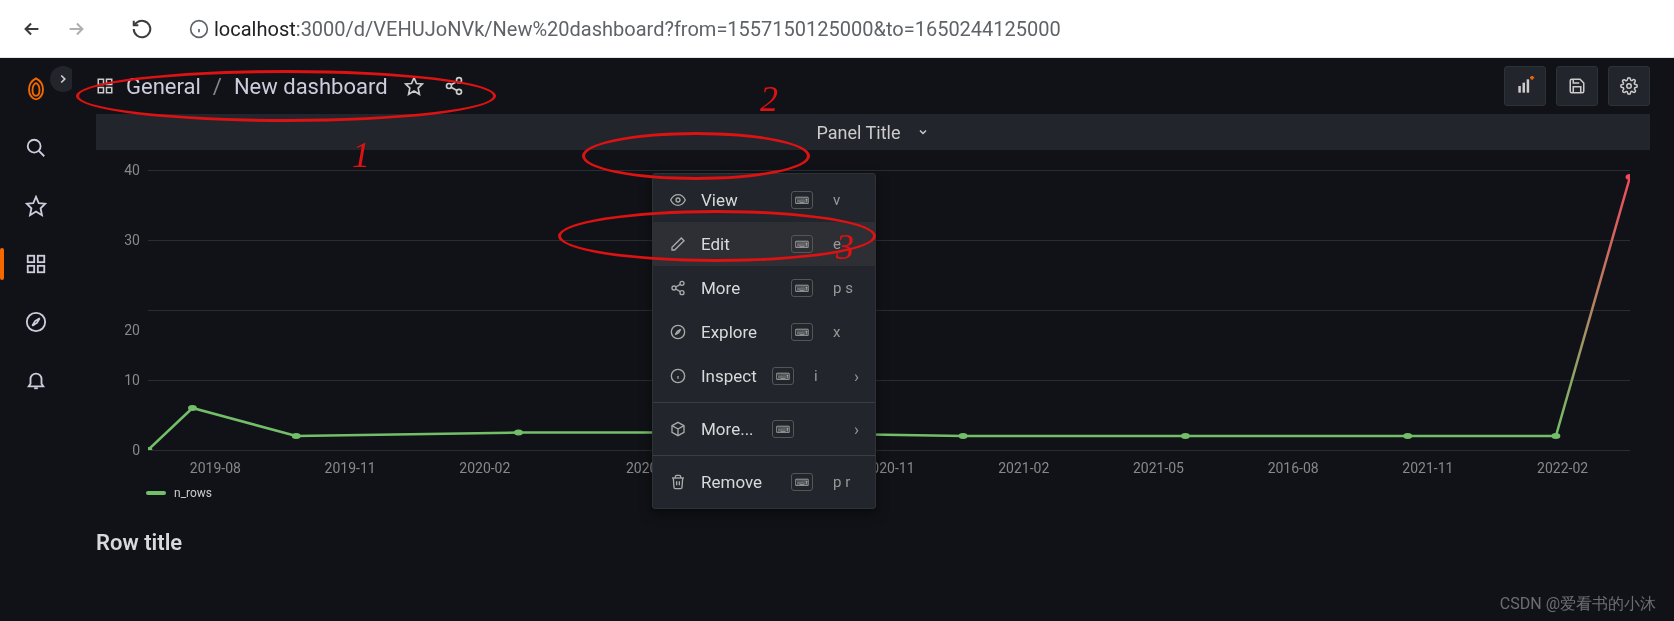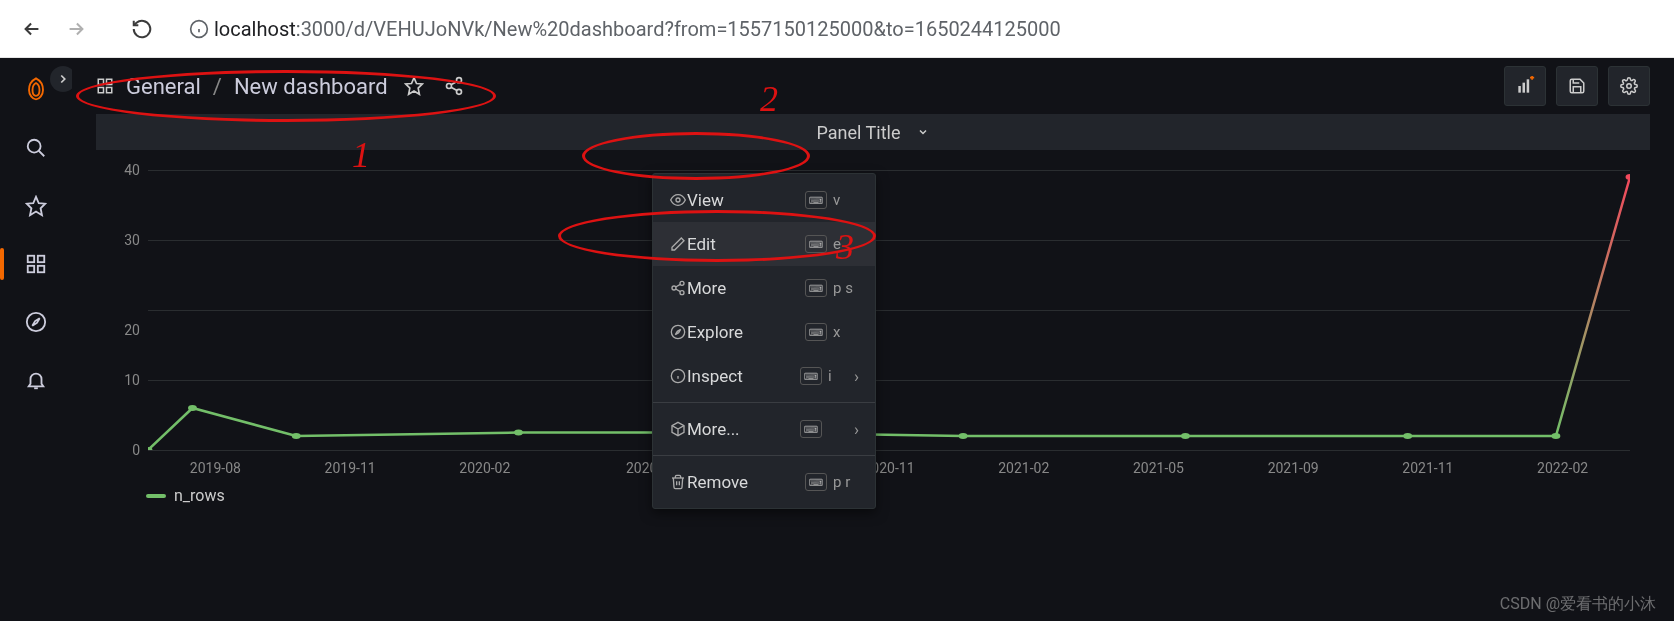--- a/index.html
+++ b/index.html
@@ -191,21 +191,21 @@
   left: 42px;
   right: 10px;
   top: 0;
   bottom: 30px;
 }
 .legend {
   padding: 6px 0 0 40px;
   display: flex;
   align-items: center;
   gap: 8px;
-  font-size: 16px;
+  font-size: 12px;
   color: #ccc;
 }
 .legend-swatch {
   width: 20px;
   height: 4px;
   background: #73bf69;
   border-radius: 2px;
 }
 .context-menu {
   position: absolute;
@@ -218,20 +218,21 @@
   padding: 4px 0;
   box-shadow: 0 4px 12px rgba(0,0,0,0.5);
 }
 .menu-item {
   height: 44px;
   display:flex;
   align-items:center;
   padding: 0 16px;
   color: #d8d9da;
   font-size: 17px;
+  gap: 14px;
 }
 .menu-item.hovered { background: #2d2f35; }
 .menu-item .mi-icon { width:18px; display:flex; align-items:center; justify-content:center; color:#aaa; }
 .menu-item .mi-label { flex:1; }
 .menu-item .kbd {
   width: 22px; height: 18px; border:1px solid #555; border-radius: 3px;
   display:flex; align-items:center; justify-content:center; font-size:10px; color:#aaa;
 }
 .menu-item .shortcut { font-size:15px; color:#999; margin-left:6px; min-width:26px; }
 .menu-item .chev { color:#999; }
@@ -448,32 +449,33 @@
           </div>
           <div class="x-axis" id="x-axis">
               <div class="x-tick" style="left: 4.54545%;">2019-08</div>
               <div class="x-tick" style="left: 13.6364%;">2019-11</div>
               <div class="x-tick" style="left: 22.7273%;">2020-02</div>
               <div class="x-tick" style="left: 31.8182%; margin-left: 32px;">2020-05</div>
               <div class="x-tick" style="left: 40.9091%;">2020-08</div>
               <div class="x-tick" style="left: 50%;">2020-11</div>
               <div class="x-tick" style="left: 59.0909%;">2021-02</div>
               <div class="x-tick" style="left: 68.1818%;">2021-05</div>
-              <div class="x-tick" style="left: 77.2727%;">2021-09</div>
+              <div class="x-tick" style="left: 77.2727%;">2016-08</div>
               <div class="x-tick" style="left: 86.3636%;">2021-11</div>
               <div class="x-tick" style="left: 95.4545%;">2022-02</div>
             </div>
         </div>
         <div class="legend">
           <div class="legend-swatch"></div>
           <span>n_rows</span>
         </div>
       </div>
     </div>
 
+    <div class="row-title">Row title</div>
 
     <div class="context-menu" id="context-menu">
         <div class="menu-item">
           <span class="mi-icon">
             <svg width="16" height="16" viewBox="0 0 24 24" fill="none" stroke="currentColor" stroke-width="2">
               <path d="M1 12s4-8 11-8 11 8 11 8-4 8-11 8S1 12 1 12z"></path>
               <circle cx="12" cy="12" r="3"></circle>
             </svg>
           </span>
           <span class="mi-label">View</span>

